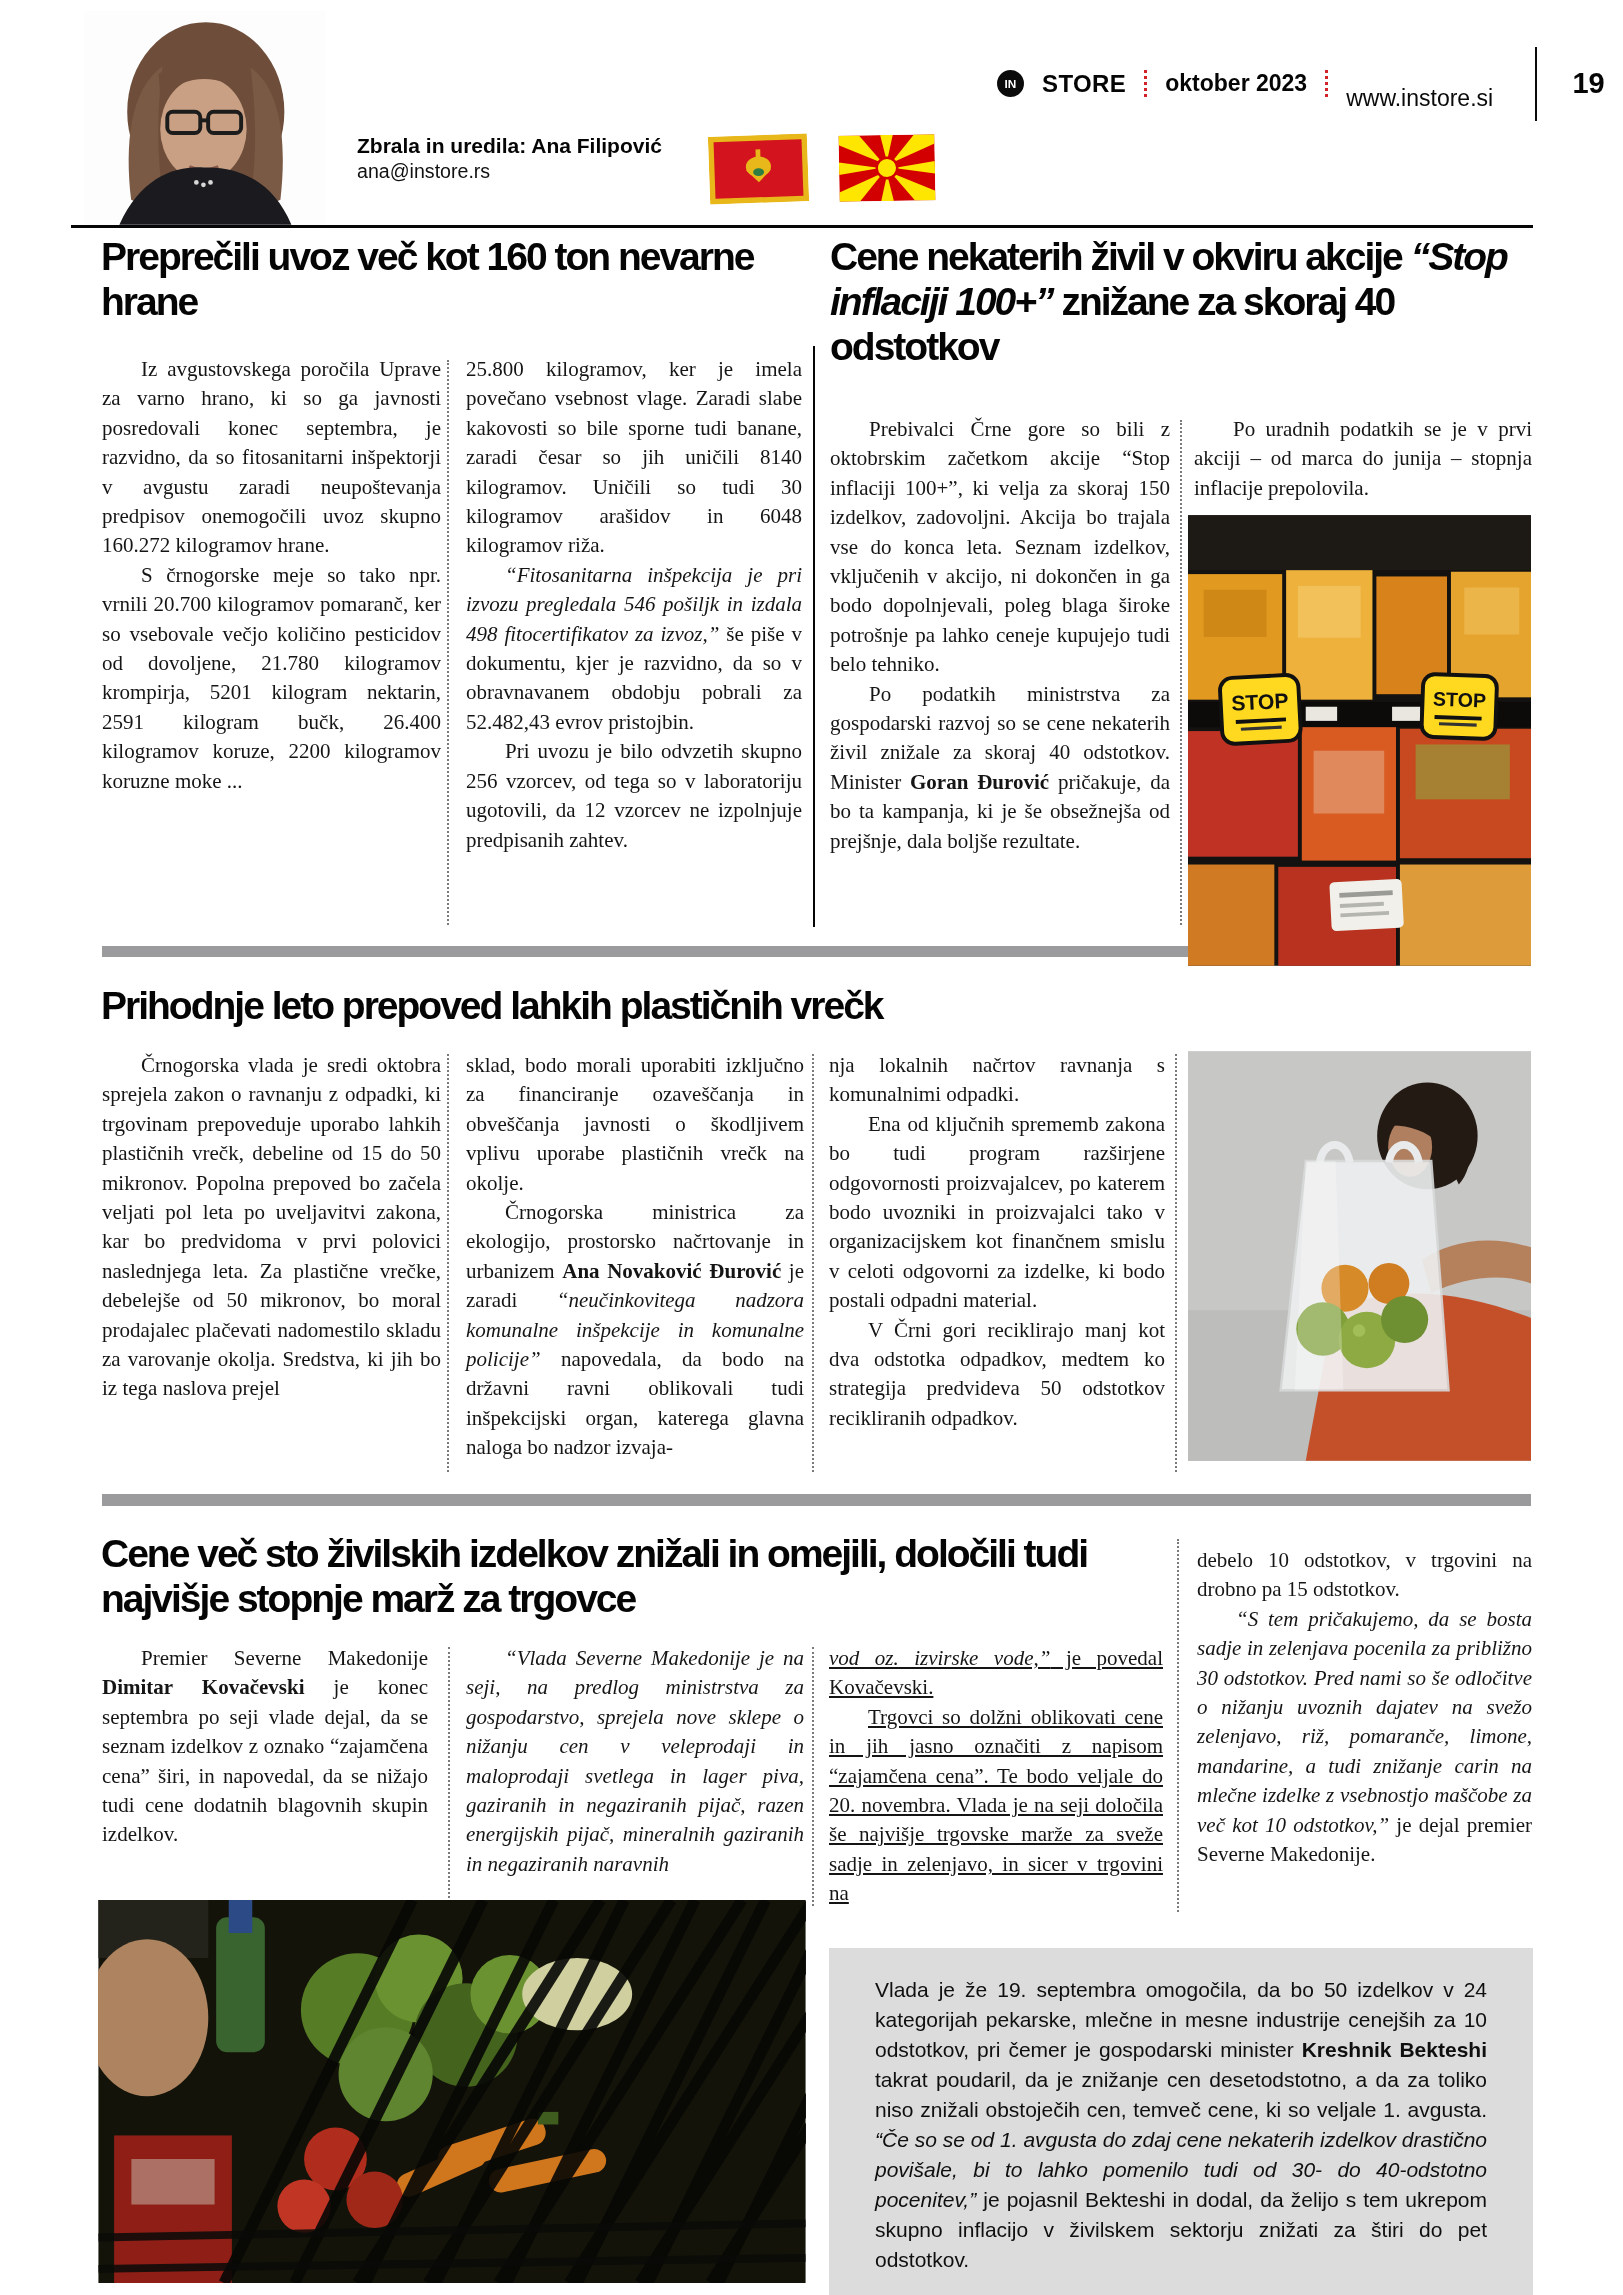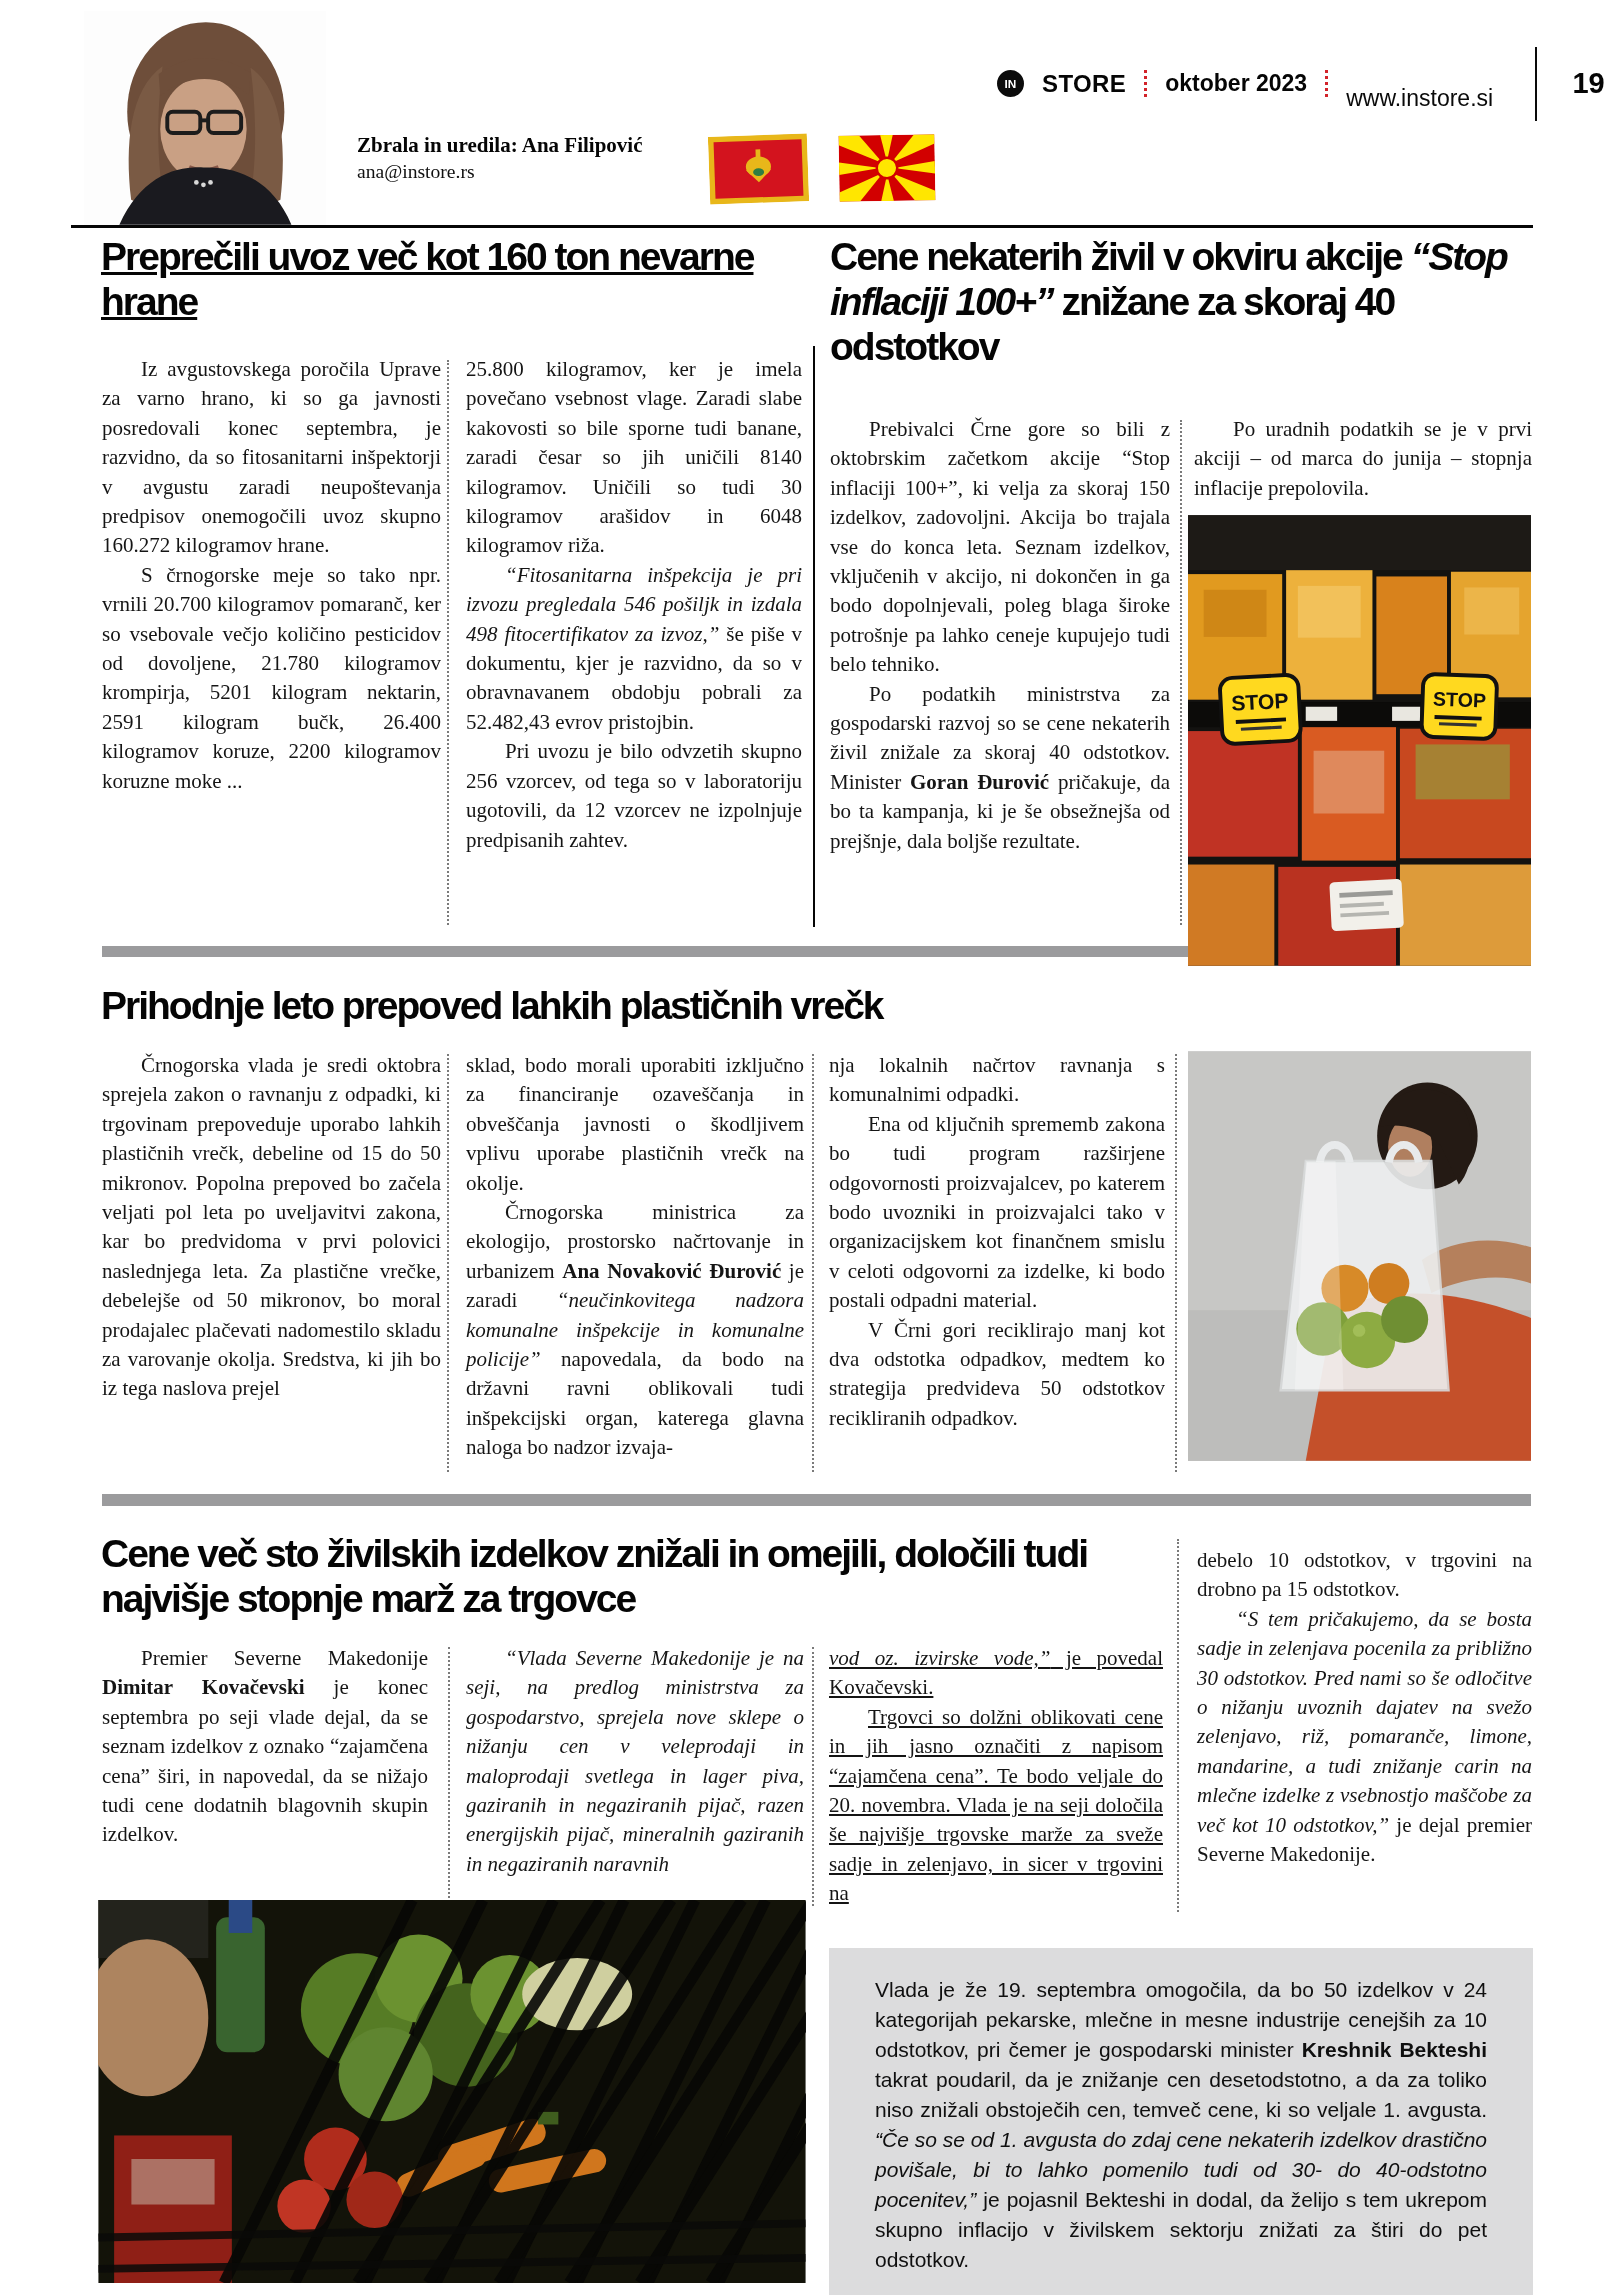--- a/index.html
+++ b/index.html
@@ -2,21 +2,21 @@
 <html style="font-size:12.6px"><head>
 <meta charset="utf-8">
 <style>
   html,body{margin:0;padding:0;background:#9a9a9a;}
   .page{position:relative;width:1623px;height:2295px;background:#ffffff;margin:0 auto;overflow:hidden;
         font-family:"Liberation Serif","DejaVu Serif",serif;color:#141414;}
   .abs{position:absolute;}
 
   
   .photo{left:84px;top:11px;width:242px;height:214px;}
-  .author{left:357px;top:132px;font-family:Liberation Serif, serif;}
+  .author{left:357px;top:132px;font-family:Liberation Sans, sans-serif;}
   .author-name{font-weight:700;font-size:21px;line-height:27px;color:#050505;}
   .author-email{font-size:19.6px;line-height:25px;color:#111;}
   .flag{overflow:visible;}
   .flag-mne{left:709px;top:135px;width:99px;height:68px;transform:rotate(-2deg);}
   .flag-mkd{left:839px;top:135px;width:96px;height:66px;transform:rotate(-1deg);}
   .masthead{left:997px;top:46px;height:75px;display:flex;align-items:center;gap:18px;
             font-family:"Liberation Sans","DejaVu Sans",sans-serif;}
   .logo-circle{display:inline-flex;align-items:center;justify-content:center;width:27px;height:27px;
                border-radius:50%;background:#0b0b0b;color:#fff;font-size:11.8px;font-weight:700;letter-spacing:0;}
   .brand{font-weight:700;font-size:24px;letter-spacing:0.4px;color:#050505;}
@@ -38,21 +38,21 @@
   .i{font-style:italic;}
 
   
   .vdot{width:0;border-left:2.4px dotted #7a7a7a;}
   .divider-main{left:813px;top:346px;width:2.4px;height:581px;background:#050505;}
   .graybar{background:#9b9b9d;z-index:1;}
   .graybar1{left:102px;top:946px;width:1429px;height:11px;}
   .graybar2{left:102px;top:1494px;width:1429px;height:11.8px;}
 
   
-  .a1-title{left:101px;top:234px;width:707px;text-decoration:underline;}
+  .a1-title{left:101px;top:234px;width:707px;}
   .a1-c1{left:102px;top:355px;width:339px;}
   .sep-a1{left:447px;top:360px;height:565px;}
   .a1-c2{left:466px;top:355px;width:336px;}
   .a2-title{left:830px;top:234px;width:703px;}
   .a2-c1{left:830px;top:415px;width:340px;}
   .sep-a2{left:1180px;top:420px;height:505px;}
   .a2-c2{left:1194px;top:415px;width:338px;}
   .a2-fig{left:1188px;top:515px;width:343px;height:451px;z-index:2;}
 
   

